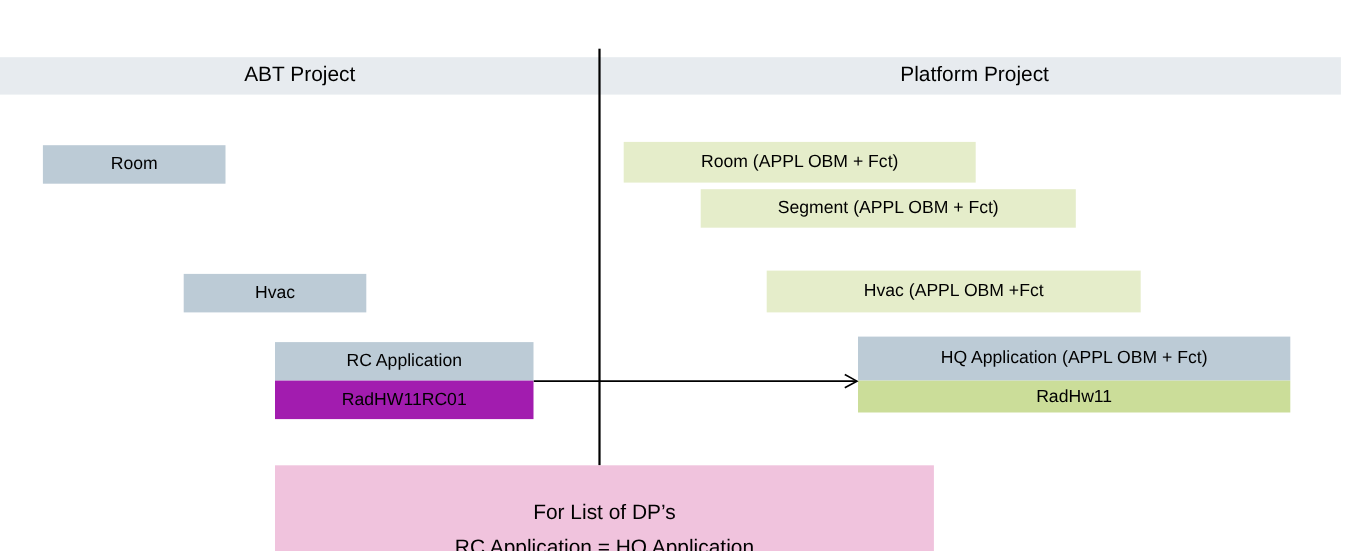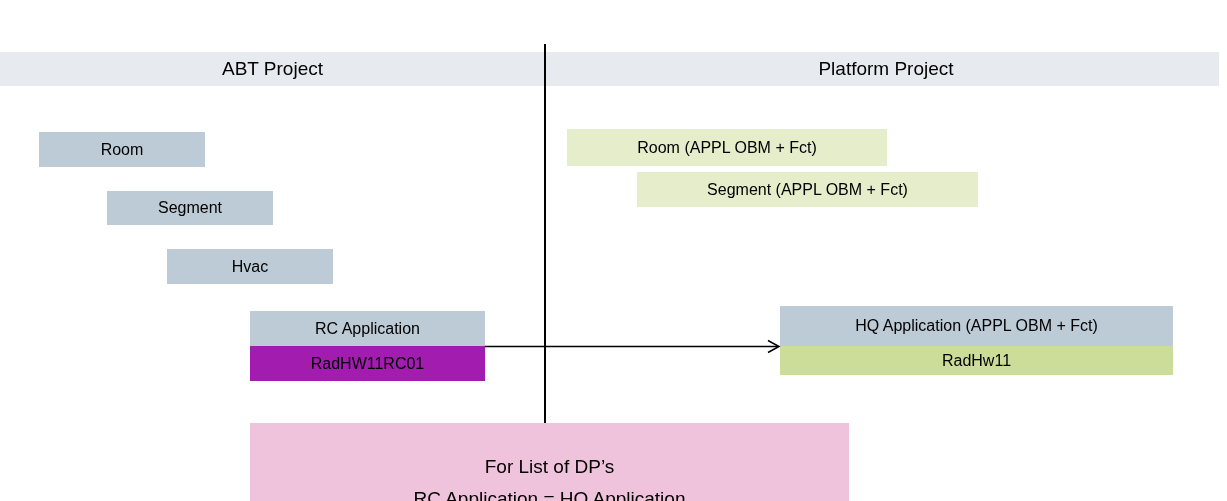--- a/index.html
+++ b/index.html
@@ -91,27 +91,27 @@
 
 <div class="canvas">
 
   <div class="header-band"></div>
   <div class="header-title left">ABT Project</div>
   <div class="header-title right">Platform Project</div>
 
   <div class="divider"></div>
 
   <div class="box blue abt-room">Room</div>
-  <div class="box blue abt-segment">Segment</div>
   <div class="box blue abt-hvac">Hvac</div>
   <div class="box blue abt-rc">RC Application</div>
   <div class="box peach abt-rad">RadHW11RC01</div>
 
   <div class="box light-green plat-room">Room (APPL OBM + Fct)</div>
   <div class="box light-green plat-segment">Segment (APPL OBM + Fct)</div>
+  <div class="box light-green plat-hvac">Hvac (APPL OBM +Fct</div>
   <div class="box blue plat-hq">HQ Application (APPL OBM + Fct)</div>
   <div class="box green plat-rad">RadHw11</div>
 
   <svg class="arrow-svg" viewBox="0 0 300 21" xmlns="http://www.w3.org/2000/svg">
     <line x1="0" y1="10.5" x2="293" y2="10.5" stroke="#000000" stroke-width="1.5"></line>
     <polyline points="283,4.5 294,10.5 283,16.5" fill="none" stroke="#000000" stroke-width="1.5"></polyline>
   </svg>
 
   <div class="note-box">
     <div>For List of DP’s</div>

